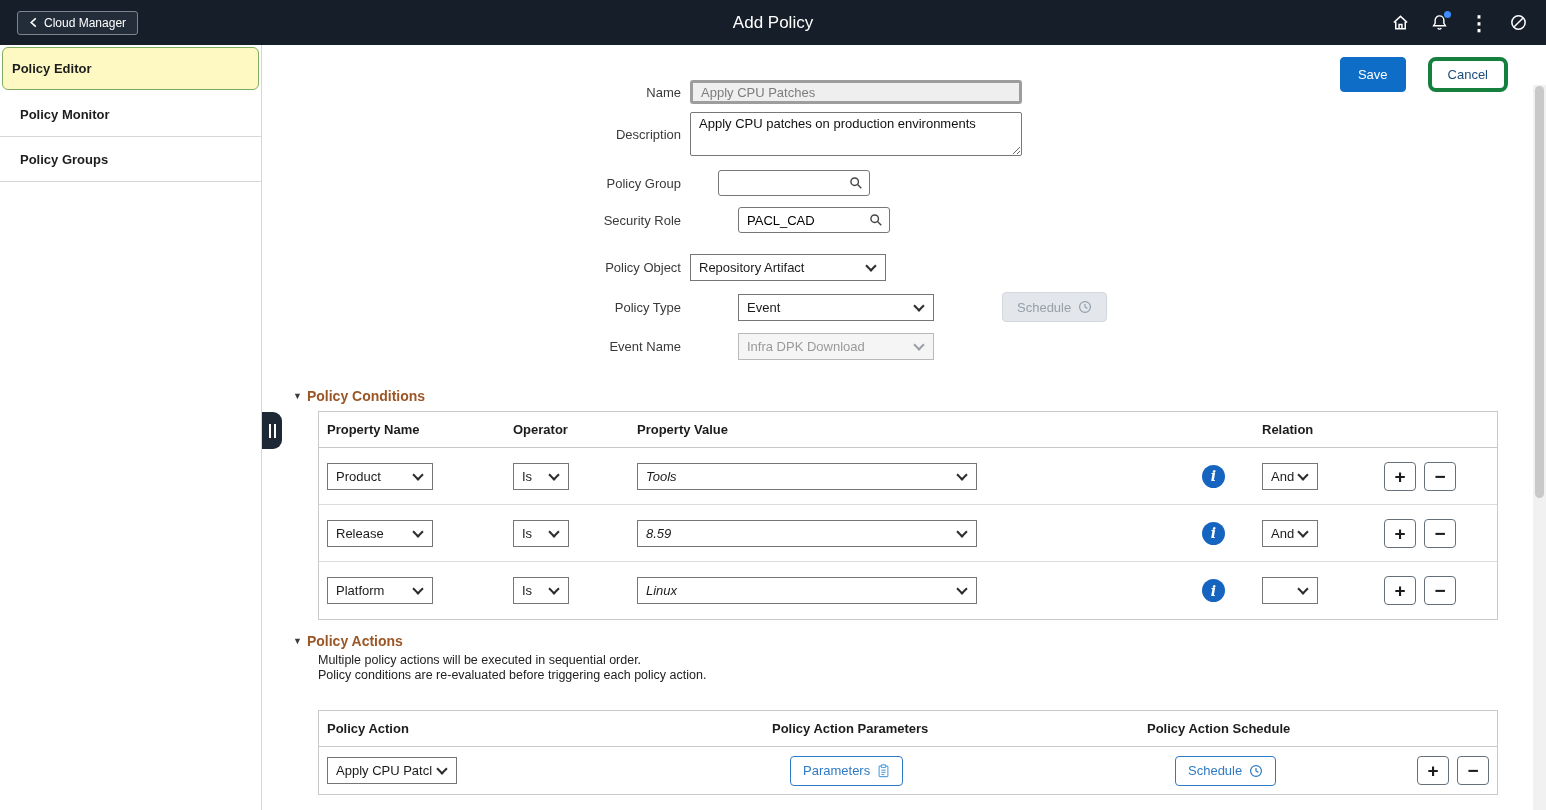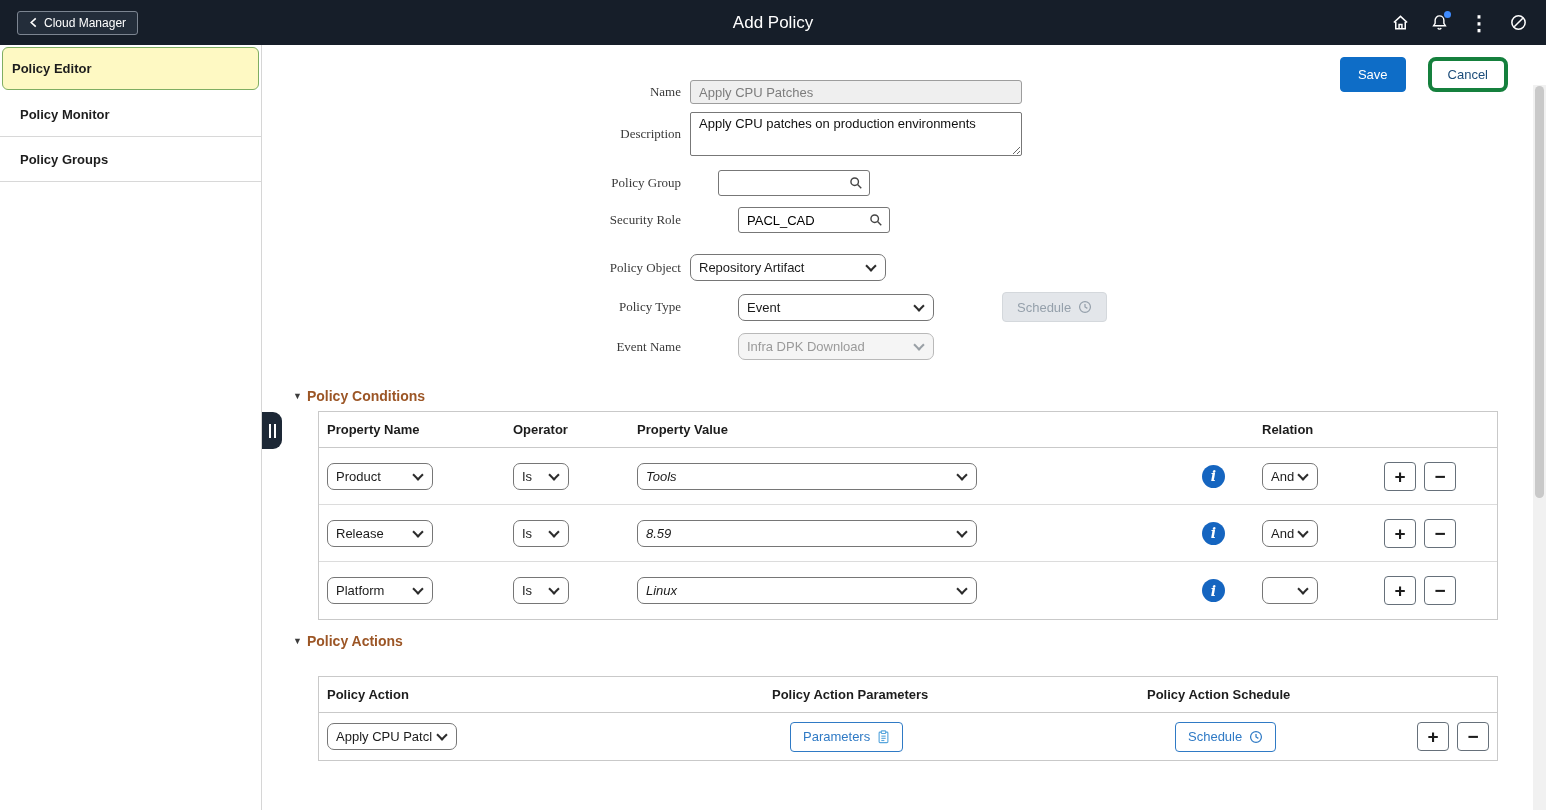--- a/index.html
+++ b/index.html
@@ -41,38 +41,38 @@
   .toolbar { position:absolute; top:12px; right:25px; display:flex; gap:6px; }
   .btn-save { background:#0e6dc7; color:#fff; border:1px solid #0e6dc7;
     border-radius:4px; font-size:13px; padding:6px 17px; cursor:pointer; font-family:inherit; }
   .btn-cancel { background:#fff; color:#1d4d7a; border:4px solid #15803d;
     border-radius:8px; font-size:13px; padding:6px 16px; cursor:pointer; font-family:inherit;margin-left:16px; }
 
   
   .form { padding-top:35px; }
   .form-row { display:flex; align-items:center; }
   .flabel { width:418px; text-align:right; margin-right:9px; font-size:13px;
-    color:#3a3a3a; flex:none;font-family:Liberation Serif, serif; }
-  .finput { height:24px; border:1px solid #ec4899; border-radius:3px; font-size:13px;
+    color:#3a3a3a; flex:none; }
+  .finput { height:24px; border:3px solid #ec4899; border-radius:3px; font-size:13px;
     padding:0 8px; font-family:inherit; color:#1b1b1b; background:#fff; }
   .finput.disabled { background:#efefef; color:#7d7d7d; border-color:#9d9d9d; }
   .w332 { width:332px; } .w196 { width:196px; } .w152 { width:152px; }
   .w130 { width:130px; } .w106 { width:106px; } .w56 { width:56px; } .w320 { width:340px;font-style:italic; }
   .fdesc { width:332px; height:44px; border:1px solid #777; border-radius:2px;
     font-size:13px; padding:3px 8px; font-family:inherit; color:#111; resize:both; }
   .mt8{margin-top:8px;} .mt11{margin-top:11px;gap:48px;} .mt14{margin-top:14px;gap:28px;} .mt21{margin-top:21px;}
 
   .input-icon-wrap { display:inline-flex; align-items:center; height:26px;
     border:1px solid #777; border-radius:3px; background:#fff; }
   .input-icon-wrap input { border:none; outline:none; flex:1; min-width:0;
     font-size:13px; padding:0 4px 0 8px; font-family:inherit; background:transparent; }
   .input-icon-wrap .search { flex:none; margin-right:6px; cursor:pointer; }
 
   .sel { display:inline-flex; align-items:center; height:27px; border:1px solid #767676;
-    border-radius:7px; background:#fff; font-size:13px; color:#1b1b1b; padding-left:8px;
+    border-radius:0; background:#fff; font-size:13px; color:#1b1b1b; padding-left:8px;
     cursor:pointer; }
   .sel-text { overflow:hidden; white-space:nowrap; padding-right:4px; }
   .chev { width:8px; height:8px; border-right:2px solid #2c2c2c; border-bottom:2px solid #2c2c2c;
     transform:rotate(45deg); margin:-3px 10px 0 auto; flex:none; }
   .sel.disabled { background:#f5f5f5; color:#9a9a9a; border-color:#b9b9b9; }
   .sel.disabled .chev { border-color:#9aa0a6; }
 
   .btn-schedule-disabled { display:inline-flex; align-items:center; gap:7px;
     margin-left:20px; height:30px; padding:0 14px; background:#e3e6ea; color:#95a0ab;
     border:1px solid #d4d8dc; border-radius:4px; font-size:13px; font-family:inherit; }
@@ -343,20 +343,24 @@
       </div>
     </div>
   </section>
 
   <section class="sec-actions">
     <div class="section-hd">
       <span class="section-arrow">▼</span>
       <span>Policy Actions</span>
     </div>
 
+    <div class="notes">
+      <div>Multiple policy actions will be executed in sequential order.</div>
+      <div>Policy conditions are re-evaluated before triggering each policy action.</div>
+    </div>
 
     <div class="dtable" style="margin-top:27px;">
       <div class="arow head">
         <div>Policy Action</div>
         <div>Policy Action Parameters</div>
         <div>Policy Action Schedule</div>
         <div></div>
       </div>
       <div class="arow">
         <div><span class="sel w130">

